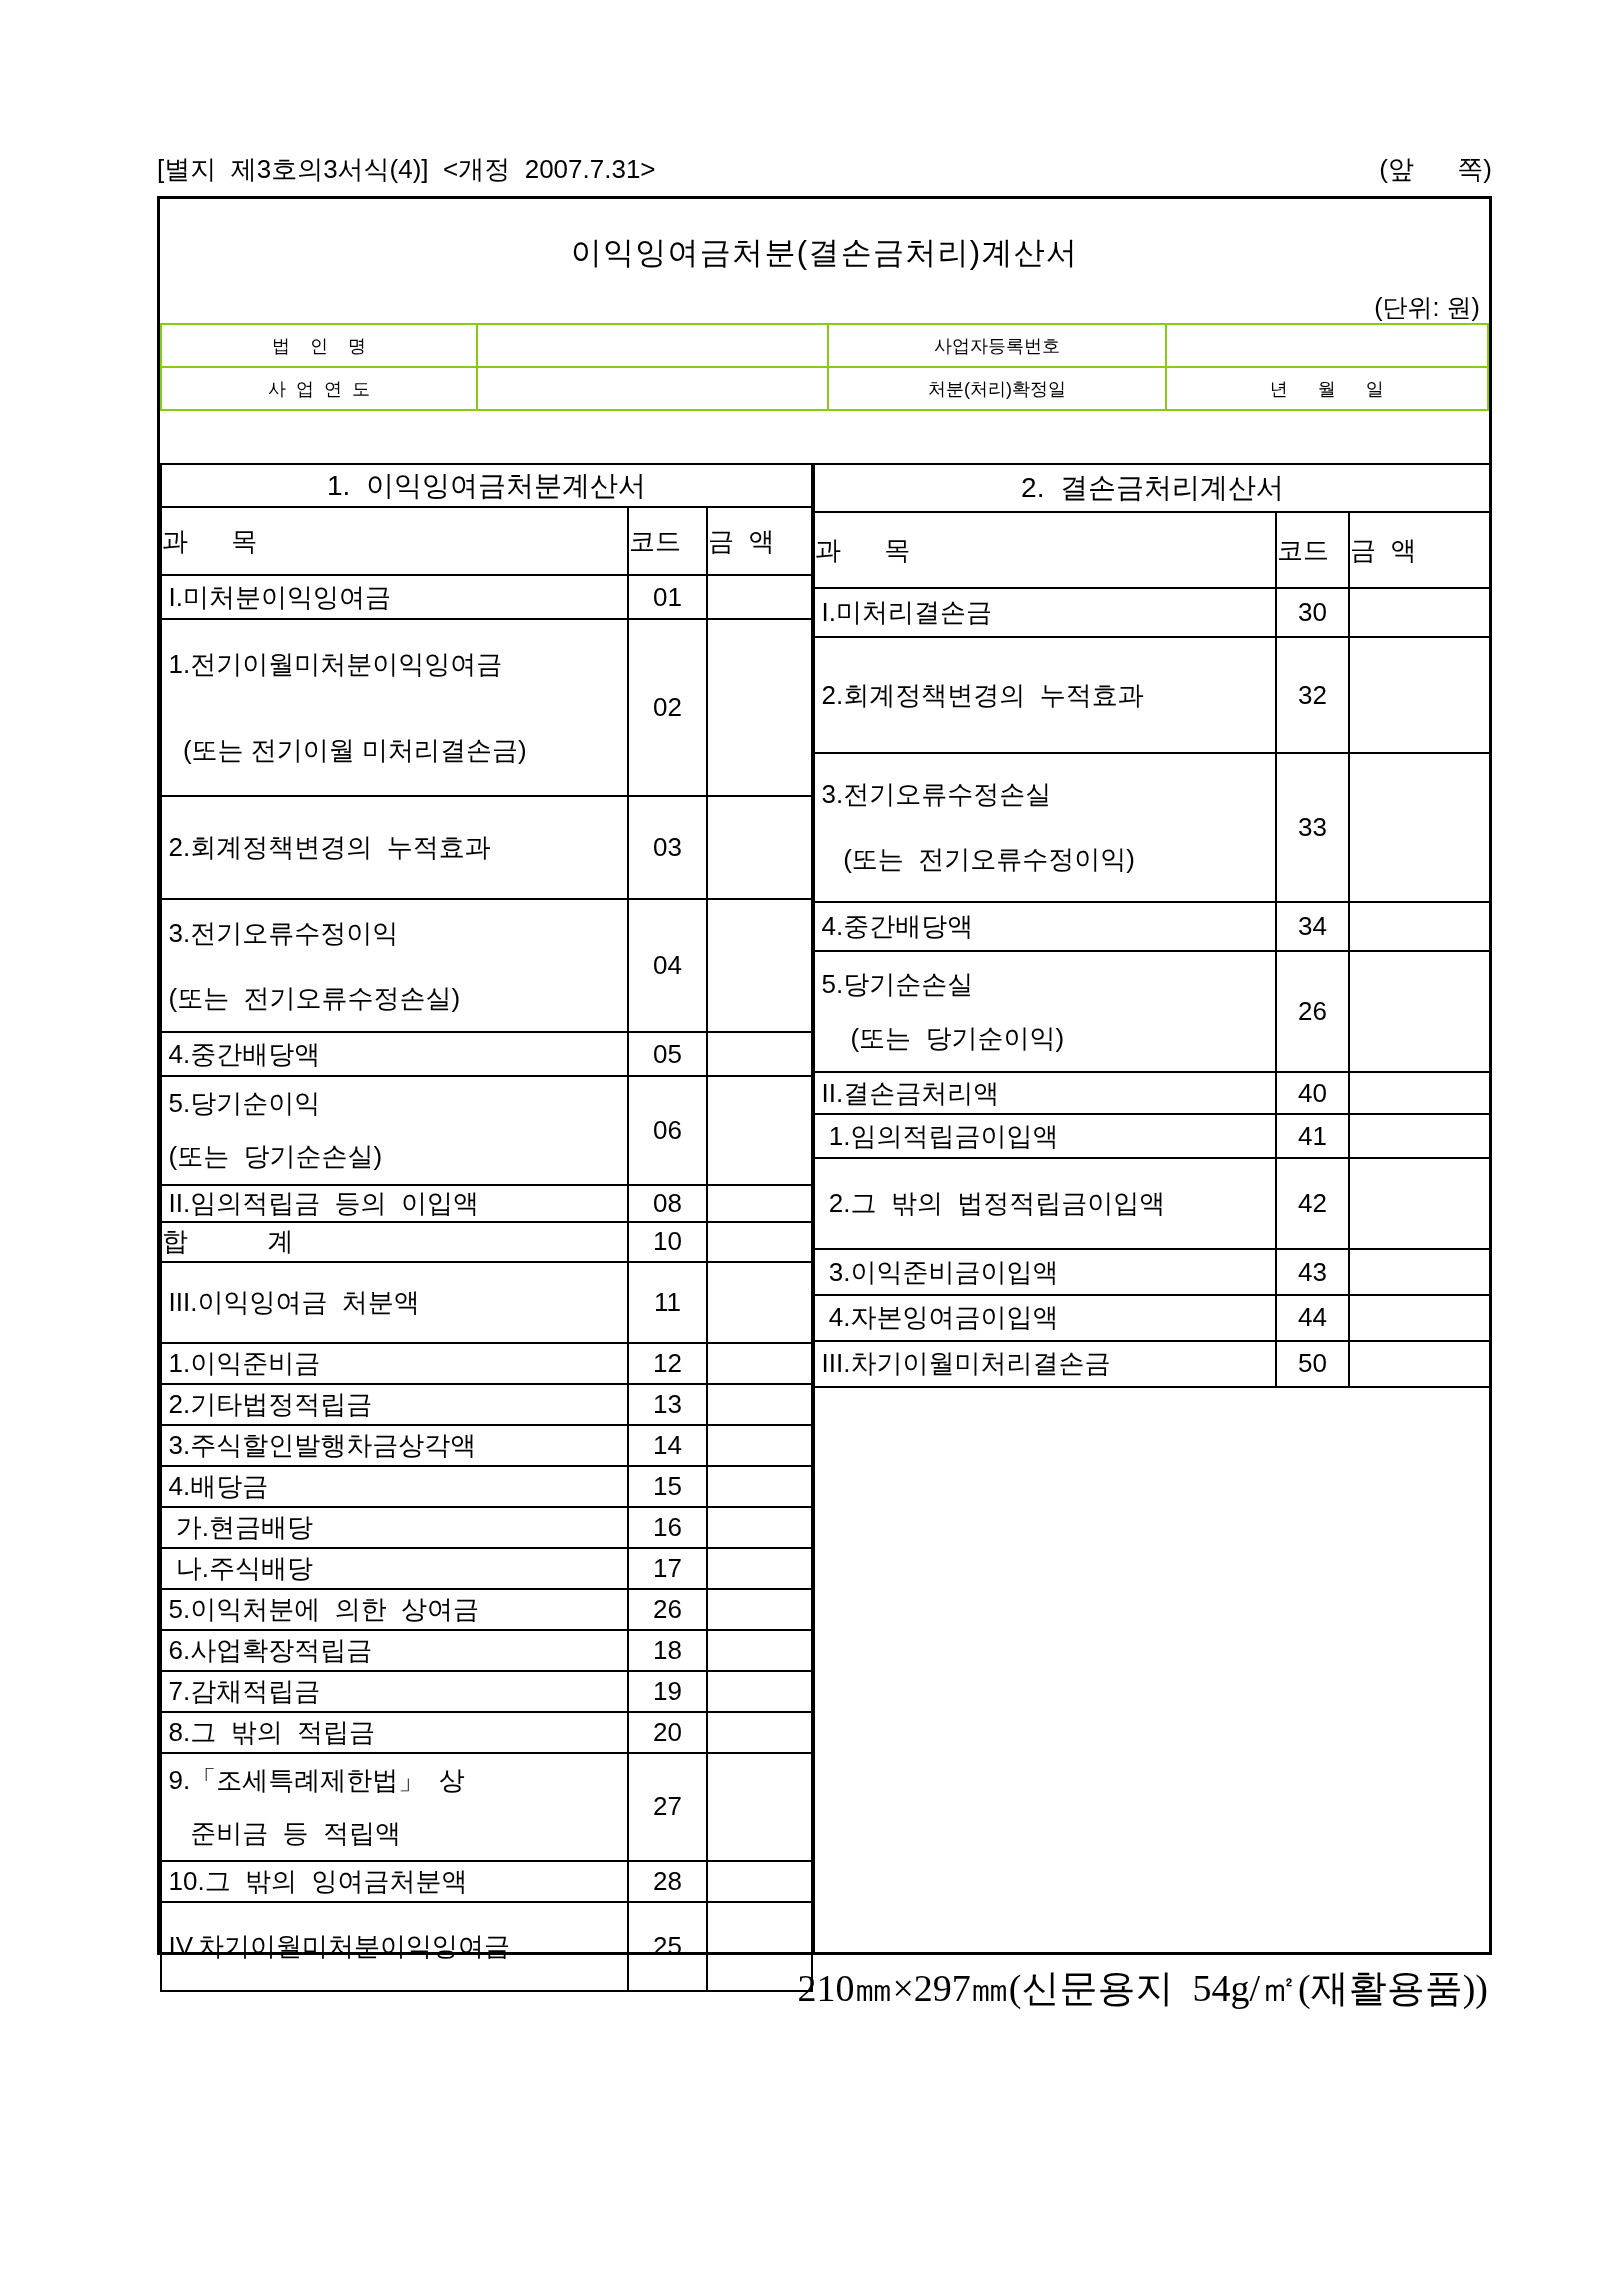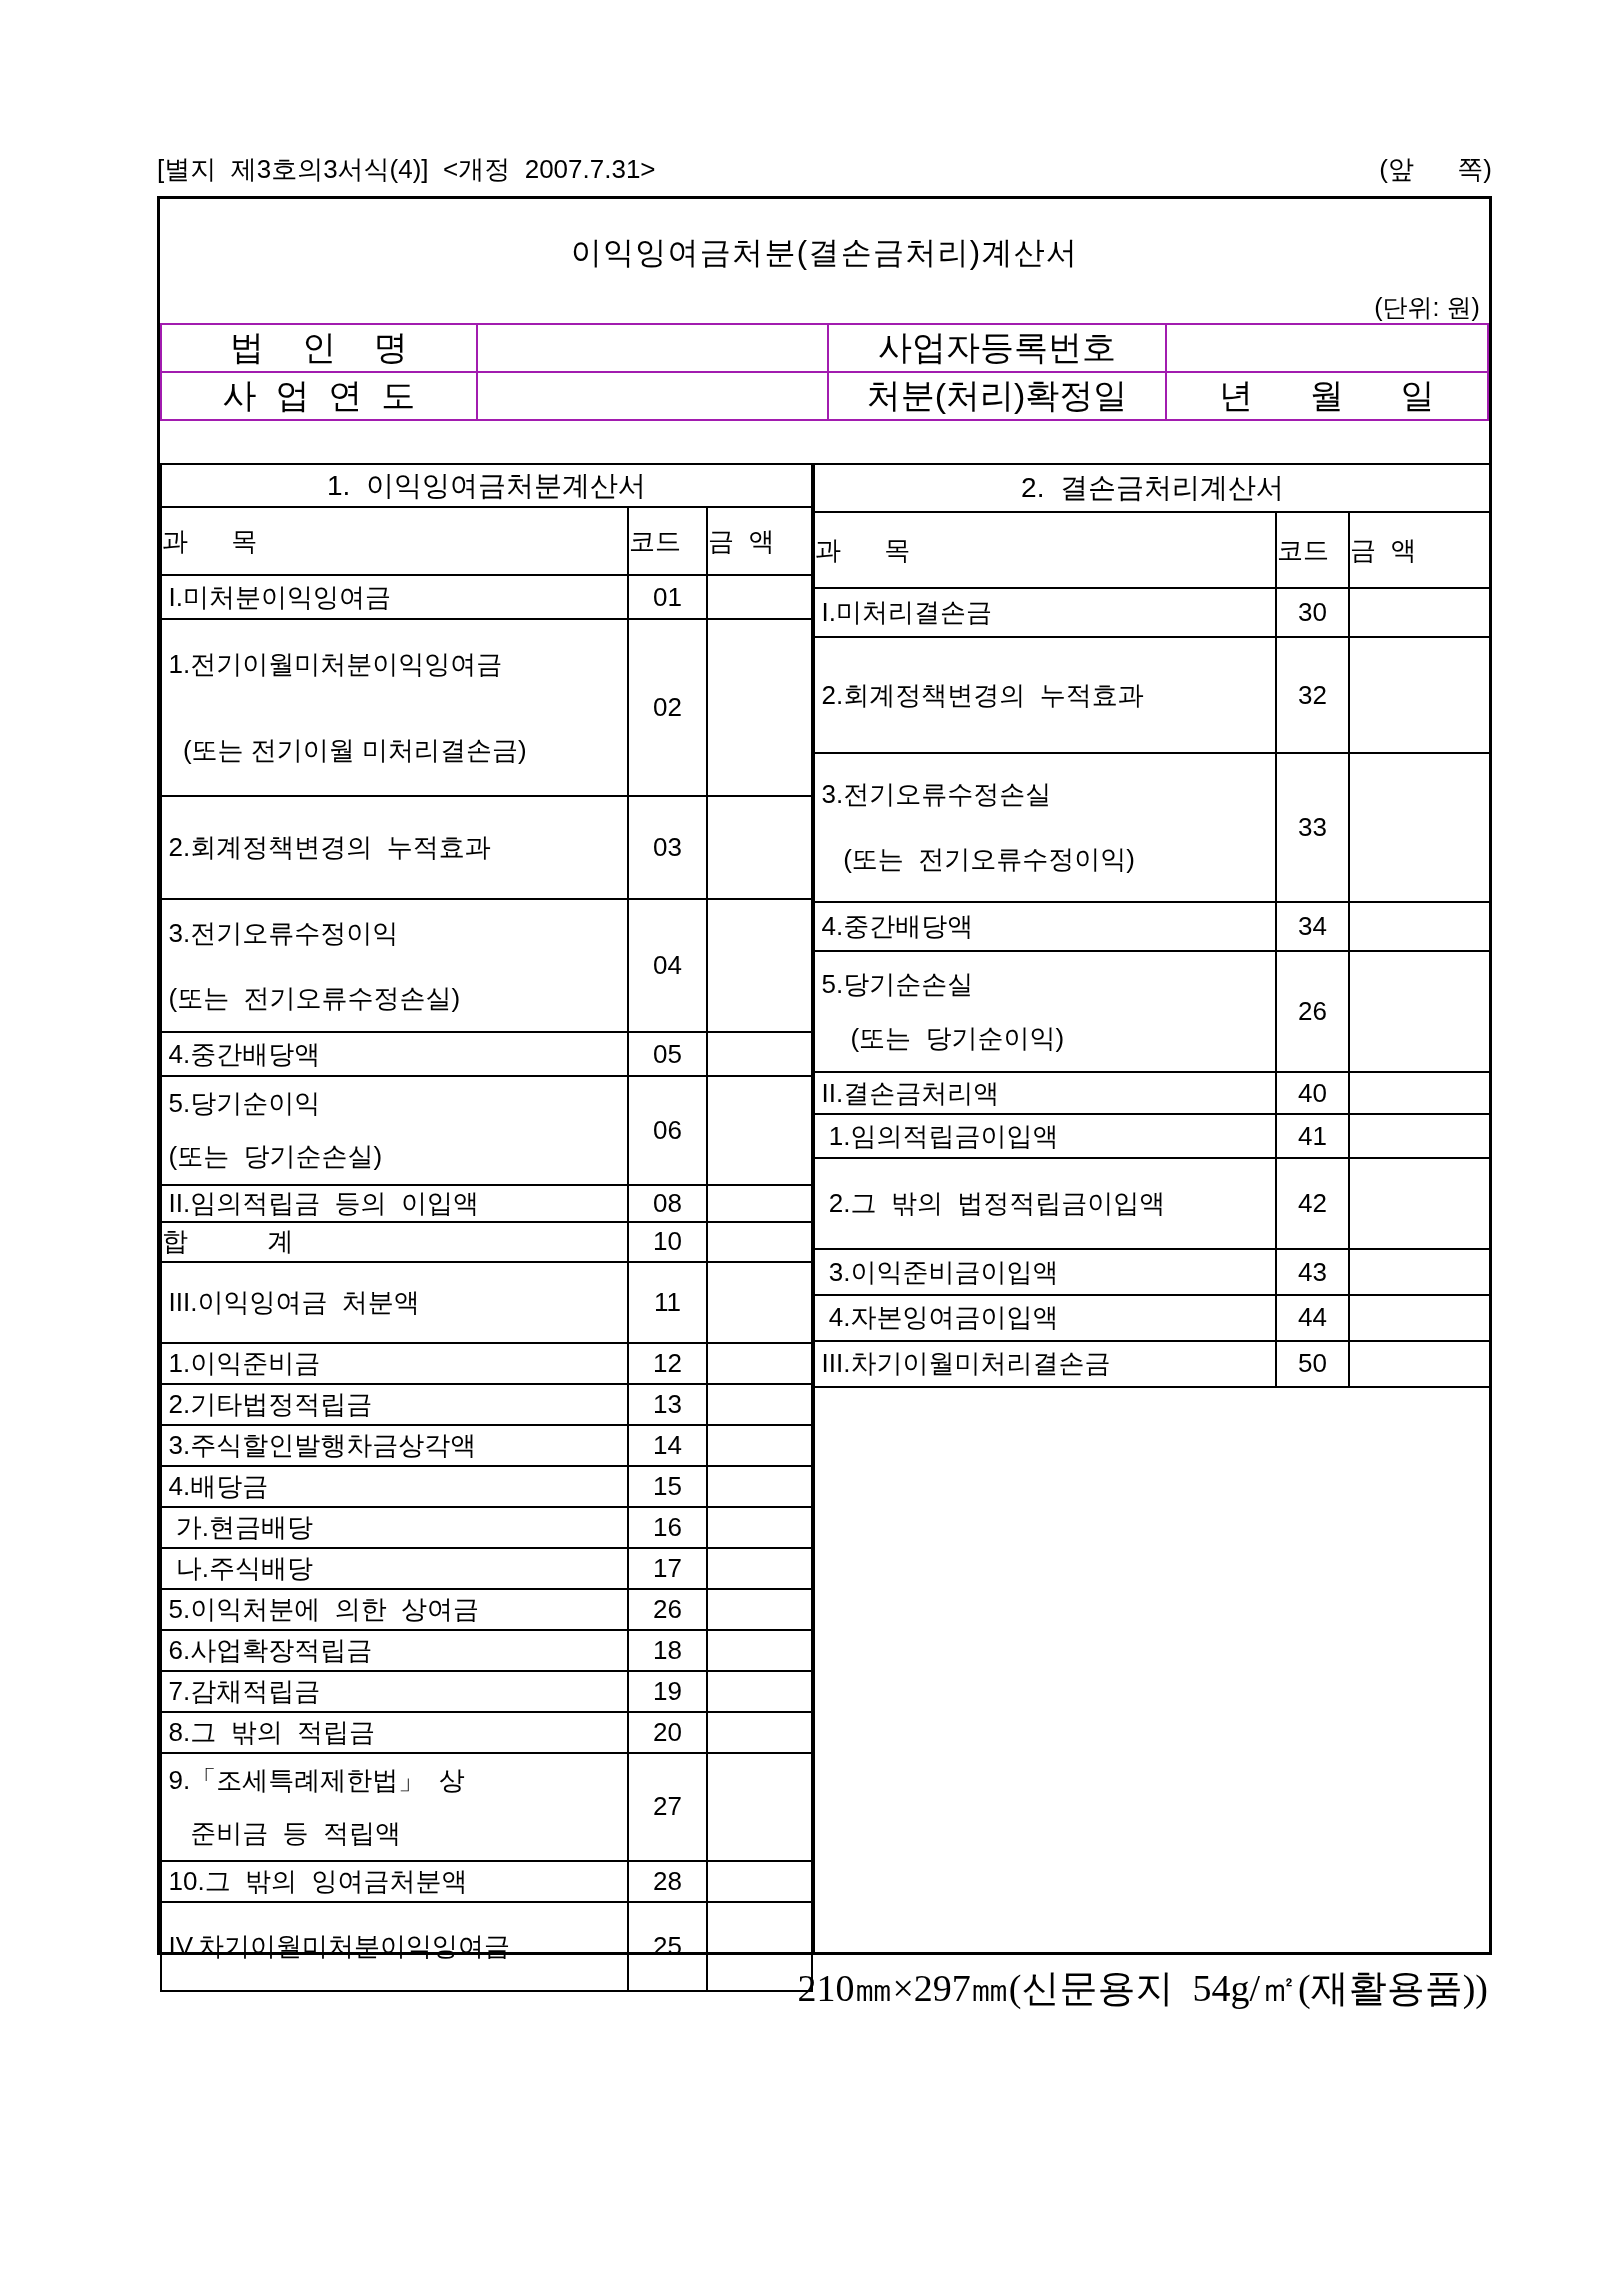--- a/index.html
+++ b/index.html
@@ -31,22 +31,22 @@
   }
   .unit-note {
     position: absolute; top: 92px; right: 9.2px;
     font-size: 25px; white-space: pre;
   }
   table { border-collapse: collapse; table-layout: fixed; }
   .info-table {
     position: absolute; top: 124px; left: 0; width: 100%;
   }
   .info-table td {
-    border: 2px solid #a21caf; height: 41px;
-    font-size: 34px; white-space: pre; padding: 0;
+    border: 2px solid #84cc16; height: 41px;
+    font-size: 18px; white-space: pre; padding: 0;
     vertical-align: middle;
   }
   .info-table td.lbl { text-align: center; }
   .info-table td.val { text-align: center; }
   .main-area {
     position: absolute; top: 264px; left: 0; right: 0; bottom: 0;
     display: flex; align-items: stretch;
   }
   .half { height: 100%; }
   .half-left  { width: 650px; }

